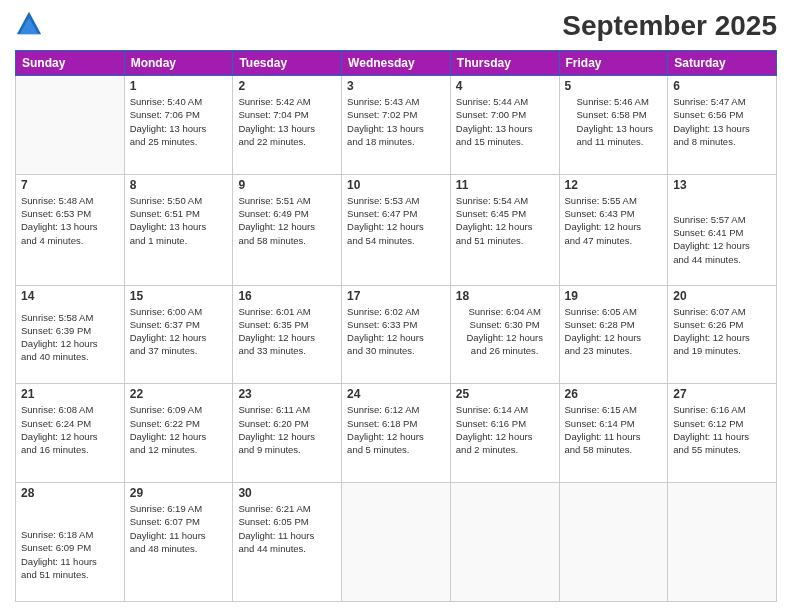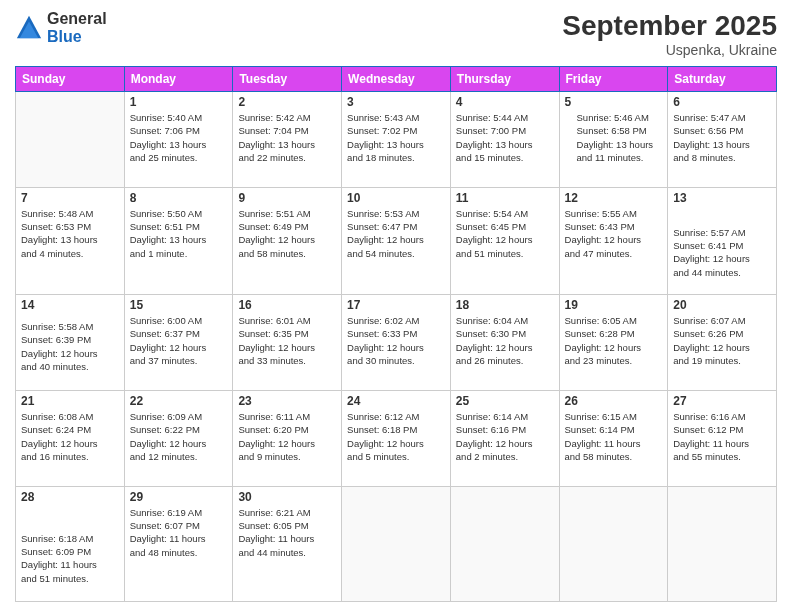--- a/index.html
+++ b/index.html
@@ -60,21 +60,21 @@
       color: #555;
     }
     .calendar {
       flex: 1;
       border: 1px solid #ccc;
       border-collapse: collapse;
       width: 100%;
       table-layout: fixed;
     }
     .calendar th {
-      background-color: #d946ef;
+      background-color: #a21caf;
       color: #fff;
       text-align: left;
       padding: 5px 6px;
       font-size: 12px;
       border: 1px solid #1a6abf;
     }
     .calendar td {
       vertical-align: top;
       border: 1px solid #ccc;
       padding: 3px 5px;
@@ -102,28 +102,23 @@
 </head>
 <body>
 
 <div class="page">
   <div class="header">
     <div class="logo">
       <svg class="logo-icon" viewBox="0 0 30 30" xmlns="http://www.w3.org/2000/svg">
         <polygon points="15,2 28,26 2,26" fill="#1a6abf"></polygon>
         <polygon points="15,8 25,26 5,26" fill="#4da6ff" opacity="0.5"></polygon>
       </svg>
-      <div class="logo-text">
-        <span class="logo-general">General</span>
-        <span class="logo-blue">Blue</span>
-      </div>
     </div>
     <div class="title-section">
       <div class="month-title">September 2025</div>
-      <div class="location">Uspenka, Ukraine</div>
     </div>
   </div>
 
   <table class="calendar">
     <thead>
       <tr>
         <th>Sunday</th>
         <th>Monday</th>
         <th>Tuesday</th>
         <th>Wednesday</th>
@@ -253,21 +248,21 @@
           </td>
           <td>
             <span class="day-number">17</span>
             <div class="cell-info" style="white-space: pre-line;">Sunrise: 6:02 AM
 Sunset: 6:33 PM
 Daylight: 12 hours
 and 30 minutes.</div>
           </td>
           <td>
             <span class="day-number">18</span>
-            <div class="cell-info" style="white-space: pre-line;">Sunrise: 6:04 AM
+            <div class="cell-info" style="white-space: pre-line; text-align: center;">Sunrise: 6:04 AM
 Sunset: 6:30 PM
 Daylight: 12 hours
 and 26 minutes.</div>
           </td>
           <td>
             <span class="day-number">19</span>
             <div class="cell-info" style="white-space: pre-line;">Sunrise: 6:05 AM
 Sunset: 6:28 PM
 Daylight: 12 hours
 and 23 minutes.</div>

